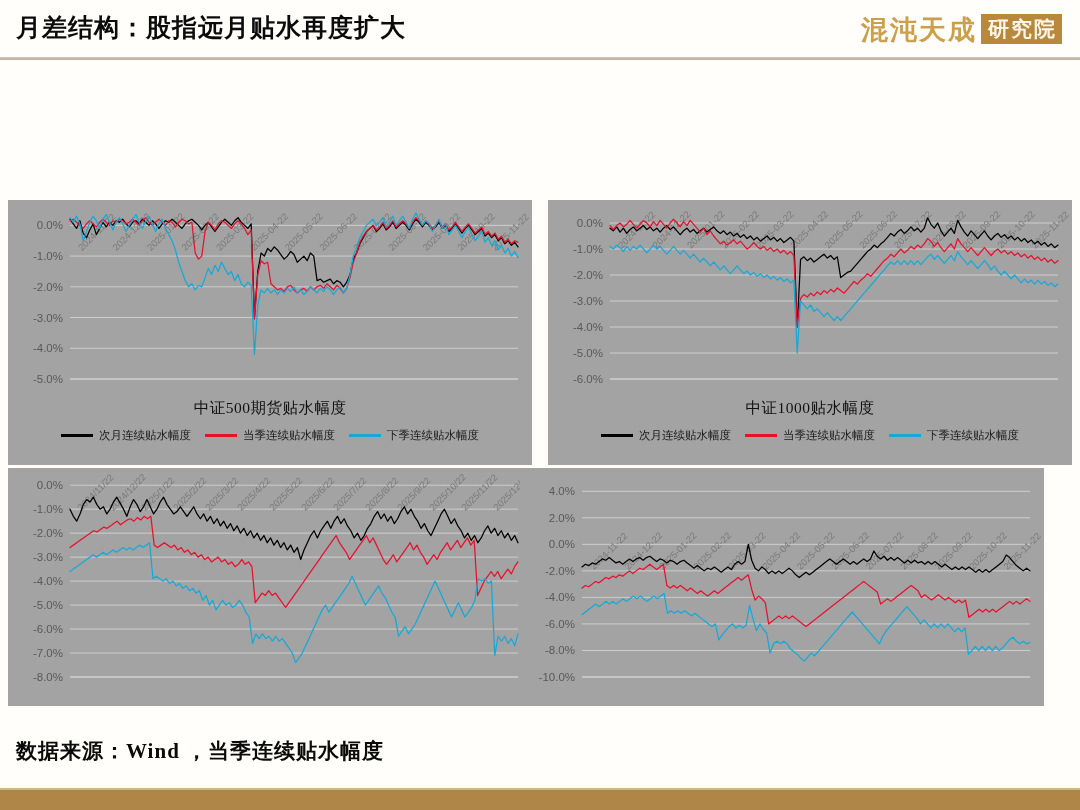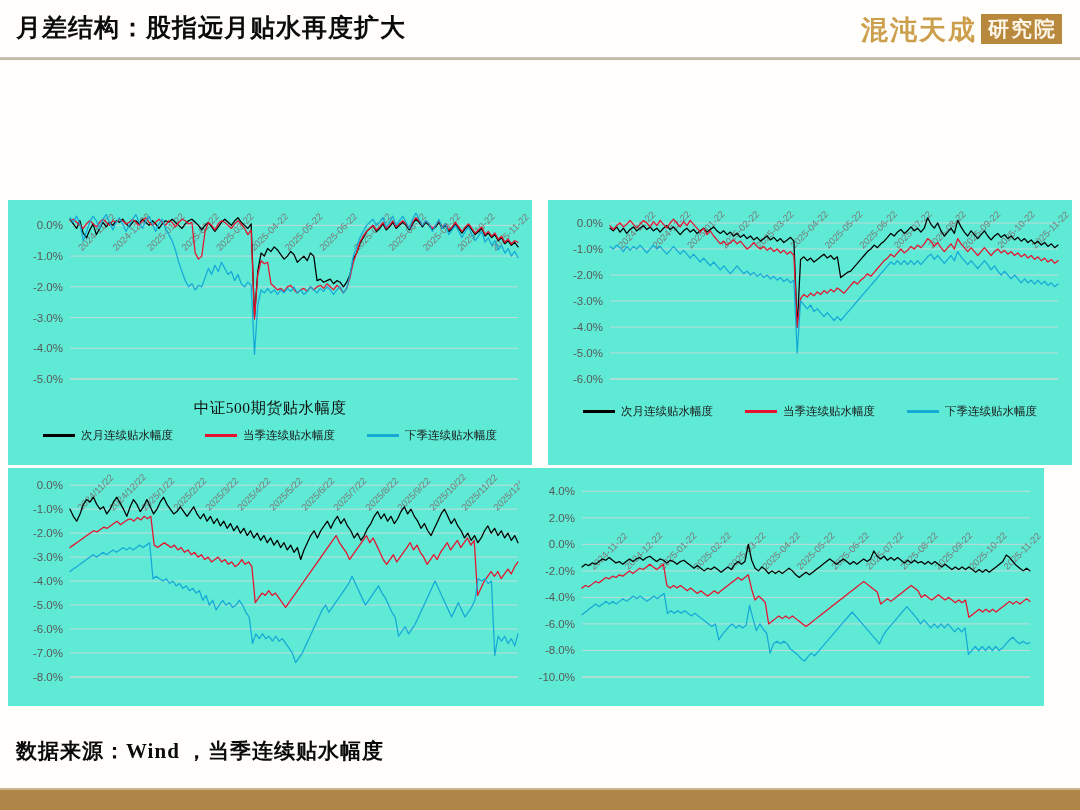--- a/index.html
+++ b/index.html
@@ -36,36 +36,36 @@
     opacity:.92;
   }
   #brand-logo .seal-box{
     background:#b8893c;color:#fdf6e8;
     font-size:21px;font-weight:bold;letter-spacing:2px;
     padding:4px 5px 5px 7px;line-height:1;
     font-family:"DejaVu Serif","Liberation Serif",serif;
   }
   
   #charts-area{position:absolute;left:0;top:190px;width:1080px;height:520px;}
-  .chart-panel{position:absolute;background:#5eead4;}
+  .chart-panel{position:absolute;background:#a3a3a3;}
   #chart-cs500-top{left:8px;top:10px;width:524px;height:265px;}
   #chart-cs1000-top{left:548px;top:10px;width:524px;height:265px;}
   #chart-cs500-bottom{left:8px;top:278px;width:524px;height:238px;}
   #chart-cs1000-bottom{left:520px;top:278px;width:524px;height:238px;}
 
   .plot-wrap{position:relative;width:100%;}
   .plot-svg{display:block;width:100%;}
   .chart-title{
     text-align:center;font-size:15.5px;color:#111;
     font-family:"Liberation Serif","DejaVu Serif",serif;
     margin-top:3px;letter-spacing:.5px;
   }
   .chart-legend{
     display:flex;justify-content:center;align-items:center;
-    gap:32px;margin-top:9px;
+    gap:14px;margin-top:9px;
   }
   .legend-item{display:flex;align-items:center;gap:6px;}
   .legend-swatch{display:block;width:32px;height:3px;}
   .legend-label{
     font-size:11.5px;color:#1a1a1a;white-space:nowrap;
     font-family:"Liberation Sans","DejaVu Sans",sans-serif;
   }
   
   #source-note{
     position:absolute;left:16px;top:737px;
@@ -177,20 +177,21 @@
           <text x="384.2153846153846" y="49" font-size="9.5" fill="#7a7a7a" transform="rotate(-45 384.2153846153846 49)">2025-08-22</text>
           <text x="418.67692307692306" y="49" font-size="9.5" fill="#7a7a7a" transform="rotate(-45 418.67692307692306 49)">2025-09-22</text>
           <text x="453.1384615384615" y="49" font-size="9.5" fill="#7a7a7a" transform="rotate(-45 453.1384615384615 49)">2025-10-22</text>
           <text x="487.59999999999997" y="49" font-size="9.5" fill="#7a7a7a" transform="rotate(-45 487.59999999999997 49)">2025-11-22</text>
           <polyline points="62.00,28.20 65.34,30.80 68.69,26.90 72.03,32.10 75.37,28.20 78.72,33.40 82.06,29.50 85.40,26.90 88.75,30.80 92.09,28.20 95.43,25.60 98.78,29.50 102.12,26.90 105.46,30.80 108.81,28.20 112.15,32.10 115.49,28.20 118.84,25.60 122.18,29.50 125.52,26.90 128.87,30.80 132.21,34.70 135.55,30.80 138.90,28.20 142.24,32.10 145.58,29.50 148.93,33.40 152.27,30.80 155.61,28.20 158.96,32.10 162.30,29.50 165.64,26.90 168.99,30.80 172.33,33.40 175.67,30.80 179.01,34.70 182.36,32.10 185.70,36.00 189.04,33.40 192.39,37.30 195.73,34.70 199.07,38.60 202.42,36.00 205.76,39.90 209.10,37.30 212.45,41.20 215.79,38.60 219.13,36.00 222.48,39.90 225.82,37.30 229.16,41.20 232.51,38.60 235.85,42.50 239.19,39.90 242.54,37.30 245.88,41.20 249.22,127.00 252.57,59.40 255.91,56.80 259.25,60.70 262.60,58.10 265.94,62.00 269.28,59.40 272.63,56.80 275.97,54.20 279.31,58.10 282.66,55.50 286.00,59.40 289.34,56.80 292.69,77.60 296.03,75.00 299.37,72.40 302.72,71.10 306.06,67.20 309.40,63.30 312.75,59.40 316.09,55.50 319.43,51.60 322.78,49.00 326.12,45.10 329.46,47.70 332.81,43.80 336.15,41.20 339.49,37.30 342.84,33.40 346.18,36.00 349.52,32.10 352.87,29.50 356.21,33.40 359.55,30.80 362.90,26.90 366.24,30.80 369.58,28.20 372.93,32.10 376.27,28.20 379.61,17.80 382.96,24.30 386.30,28.20 389.64,23.00 392.99,30.80 396.33,36.00 399.67,32.10 403.01,28.20 406.36,33.40 409.70,20.40 413.04,26.90 416.39,32.10 419.73,36.00 423.07,30.80 426.42,34.70 429.76,38.60 433.10,34.70 436.45,30.80 439.79,36.00 443.13,39.90 446.48,36.00 449.82,33.40 453.16,37.30 456.51,34.70 459.85,38.60 463.19,36.00 466.54,39.90 469.88,37.30 473.22,41.20 476.57,38.60 479.91,42.50 483.25,39.90 486.60,43.80 489.94,41.20 493.28,45.10 496.63,42.50 499.97,46.40 503.31,43.80 506.66,47.70 510.00,45.10" fill="none" stroke="#000000" stroke-width="1.25" stroke-linejoin="round" stroke-linecap="round"></polyline>
           <polyline points="62.00,25.60 65.34,29.50 68.69,25.60 72.03,23.00 75.37,26.90 78.72,24.30 82.06,20.40 85.40,24.30 88.75,28.20 92.09,24.30 95.43,20.40 98.78,23.00 102.12,26.90 105.46,21.70 108.81,25.60 112.15,20.40 115.49,24.30 118.84,28.20 122.18,23.00 125.52,19.10 128.87,23.00 132.21,26.90 135.55,21.70 138.90,25.60 142.24,20.40 145.58,24.30 148.93,28.20 152.27,32.10 155.61,28.20 158.96,34.70 162.30,30.80 165.64,36.00 168.99,39.90 172.33,43.80 175.67,41.20 179.01,45.10 182.36,42.50 185.70,39.90 189.04,43.80 192.39,41.20 195.73,45.10 199.07,49.00 202.42,46.40 205.76,42.50 209.10,46.40 212.45,49.00 215.79,46.40 219.13,50.30 222.48,47.70 225.82,51.60 229.16,49.00 232.51,52.90 235.85,50.30 239.19,54.20 242.54,51.60 245.88,55.50 249.22,127.00 252.57,98.40 255.91,94.50 259.25,97.10 262.60,93.20 265.94,95.80 269.28,91.90 272.63,94.50 275.97,90.60 279.31,93.20 282.66,89.30 286.00,91.90 289.34,88.00 292.69,90.60 296.03,93.20 299.37,89.30 302.72,85.40 306.06,81.50 309.40,84.10 312.75,80.20 316.09,77.60 319.43,73.70 322.78,76.30 326.12,72.40 329.46,68.50 332.81,64.60 336.15,60.70 339.49,58.10 342.84,54.20 346.18,56.80 349.52,52.90 352.87,49.00 356.21,52.90 359.55,50.30 362.90,46.40 366.24,49.00 369.58,45.10 372.93,47.70 376.27,43.80 379.61,38.60 382.96,41.20 386.30,46.40 389.64,42.50 392.99,47.70 396.33,51.60 399.67,47.70 403.01,43.80 406.36,49.00 409.70,38.60 413.04,43.80 416.39,47.70 419.73,51.60 423.07,47.70 426.42,51.60 429.76,55.50 433.10,51.60 436.45,47.70 439.79,51.60 443.13,55.50 446.48,51.60 449.82,49.00 453.16,52.90 456.51,50.30 459.85,54.20 463.19,51.60 466.54,55.50 469.88,52.90 473.22,56.80 476.57,54.20 479.91,58.10 483.25,55.50 486.60,59.40 489.94,56.80 493.28,60.70 496.63,58.10 499.97,62.00 503.31,59.40 506.66,63.30 510.00,60.70" fill="none" stroke="#e8112d" stroke-width="1.25" stroke-linejoin="round" stroke-linecap="round"></polyline>
           <polyline points="62.00,46.40 65.34,49.00 68.69,45.10 72.03,47.70 75.37,51.60 78.72,46.40 82.06,50.30 85.40,46.40 88.75,49.00 92.09,45.10 95.43,49.00 98.78,52.90 102.12,49.00 105.46,45.10 108.81,49.00 112.15,46.40 115.49,50.30 118.84,54.20 122.18,50.30 125.52,46.40 128.87,50.30 132.21,54.20 135.55,50.30 138.90,54.20 142.24,58.10 145.58,54.20 148.93,58.10 152.27,62.00 155.61,58.10 158.96,62.00 162.30,65.90 165.64,62.00 168.99,65.90 172.33,69.80 175.67,65.90 179.01,69.80 182.36,73.70 185.70,69.80 189.04,65.90 192.39,69.80 195.73,73.70 199.07,71.10 202.42,75.00 205.76,72.40 209.10,76.30 212.45,73.70 215.79,77.60 219.13,75.00 222.48,78.90 225.82,76.30 229.16,80.20 232.51,77.60 235.85,81.50 239.19,78.90 242.54,82.80 245.88,80.20 249.22,153.00 252.57,101.00 255.91,104.90 259.25,108.80 262.60,104.90 265.94,111.40 269.28,108.80 272.63,112.70 275.97,116.60 279.31,112.70 282.66,116.60 286.00,120.50 289.34,116.60 292.69,120.50 296.03,116.60 299.37,112.70 302.72,108.80 306.06,104.90 309.40,101.00 312.75,97.10 316.09,93.20 319.43,89.30 322.78,85.40 326.12,81.50 329.46,77.60 332.81,73.70 336.15,69.80 339.49,65.90 342.84,62.00 346.18,64.60 349.52,60.70 352.87,64.60 356.21,60.70 359.55,64.60 362.90,60.70 366.24,64.60 369.58,60.70 372.93,64.60 376.27,60.70 379.61,56.80 382.96,54.20 386.30,59.40 389.64,55.50 392.99,59.40 396.33,63.30 399.67,59.40 403.01,55.50 406.36,60.70 409.70,51.60 413.04,56.80 416.39,60.70 419.73,64.60 423.07,60.70 426.42,64.60 429.76,68.50 433.10,64.60 436.45,60.70 439.79,64.60 443.13,69.80 446.48,65.90 449.82,71.10 453.16,75.00 456.51,71.10 459.85,75.00 463.19,78.90 466.54,75.00 469.88,78.90 473.22,82.80 476.57,78.90 479.91,82.80 483.25,80.20 486.60,84.10 489.94,80.20 493.28,84.10 496.63,81.50 499.97,85.40 503.31,82.80 506.66,86.70 510.00,84.10" fill="none" stroke="#16a9d8" stroke-width="1.25" stroke-linejoin="round" stroke-linecap="round"></polyline>
           <line x1="62" y1="179" x2="510" y2="179" stroke="#d9d9d9" stroke-width="0.8"></line>
         </svg>
     </div>
+    <div class="chart-title">中证1000贴水幅度</div>
     <div class="chart-legend">
       <div class="legend-item">
         <span class="legend-swatch" style="background:#000000"></span>
         <span class="legend-label">次月连续贴水幅度</span>
       </div>
       <div class="legend-item">
         <span class="legend-swatch" style="background:#e8112d"></span>
         <span class="legend-label">当季连续贴水幅度</span>
       </div>
       <div class="legend-item">

